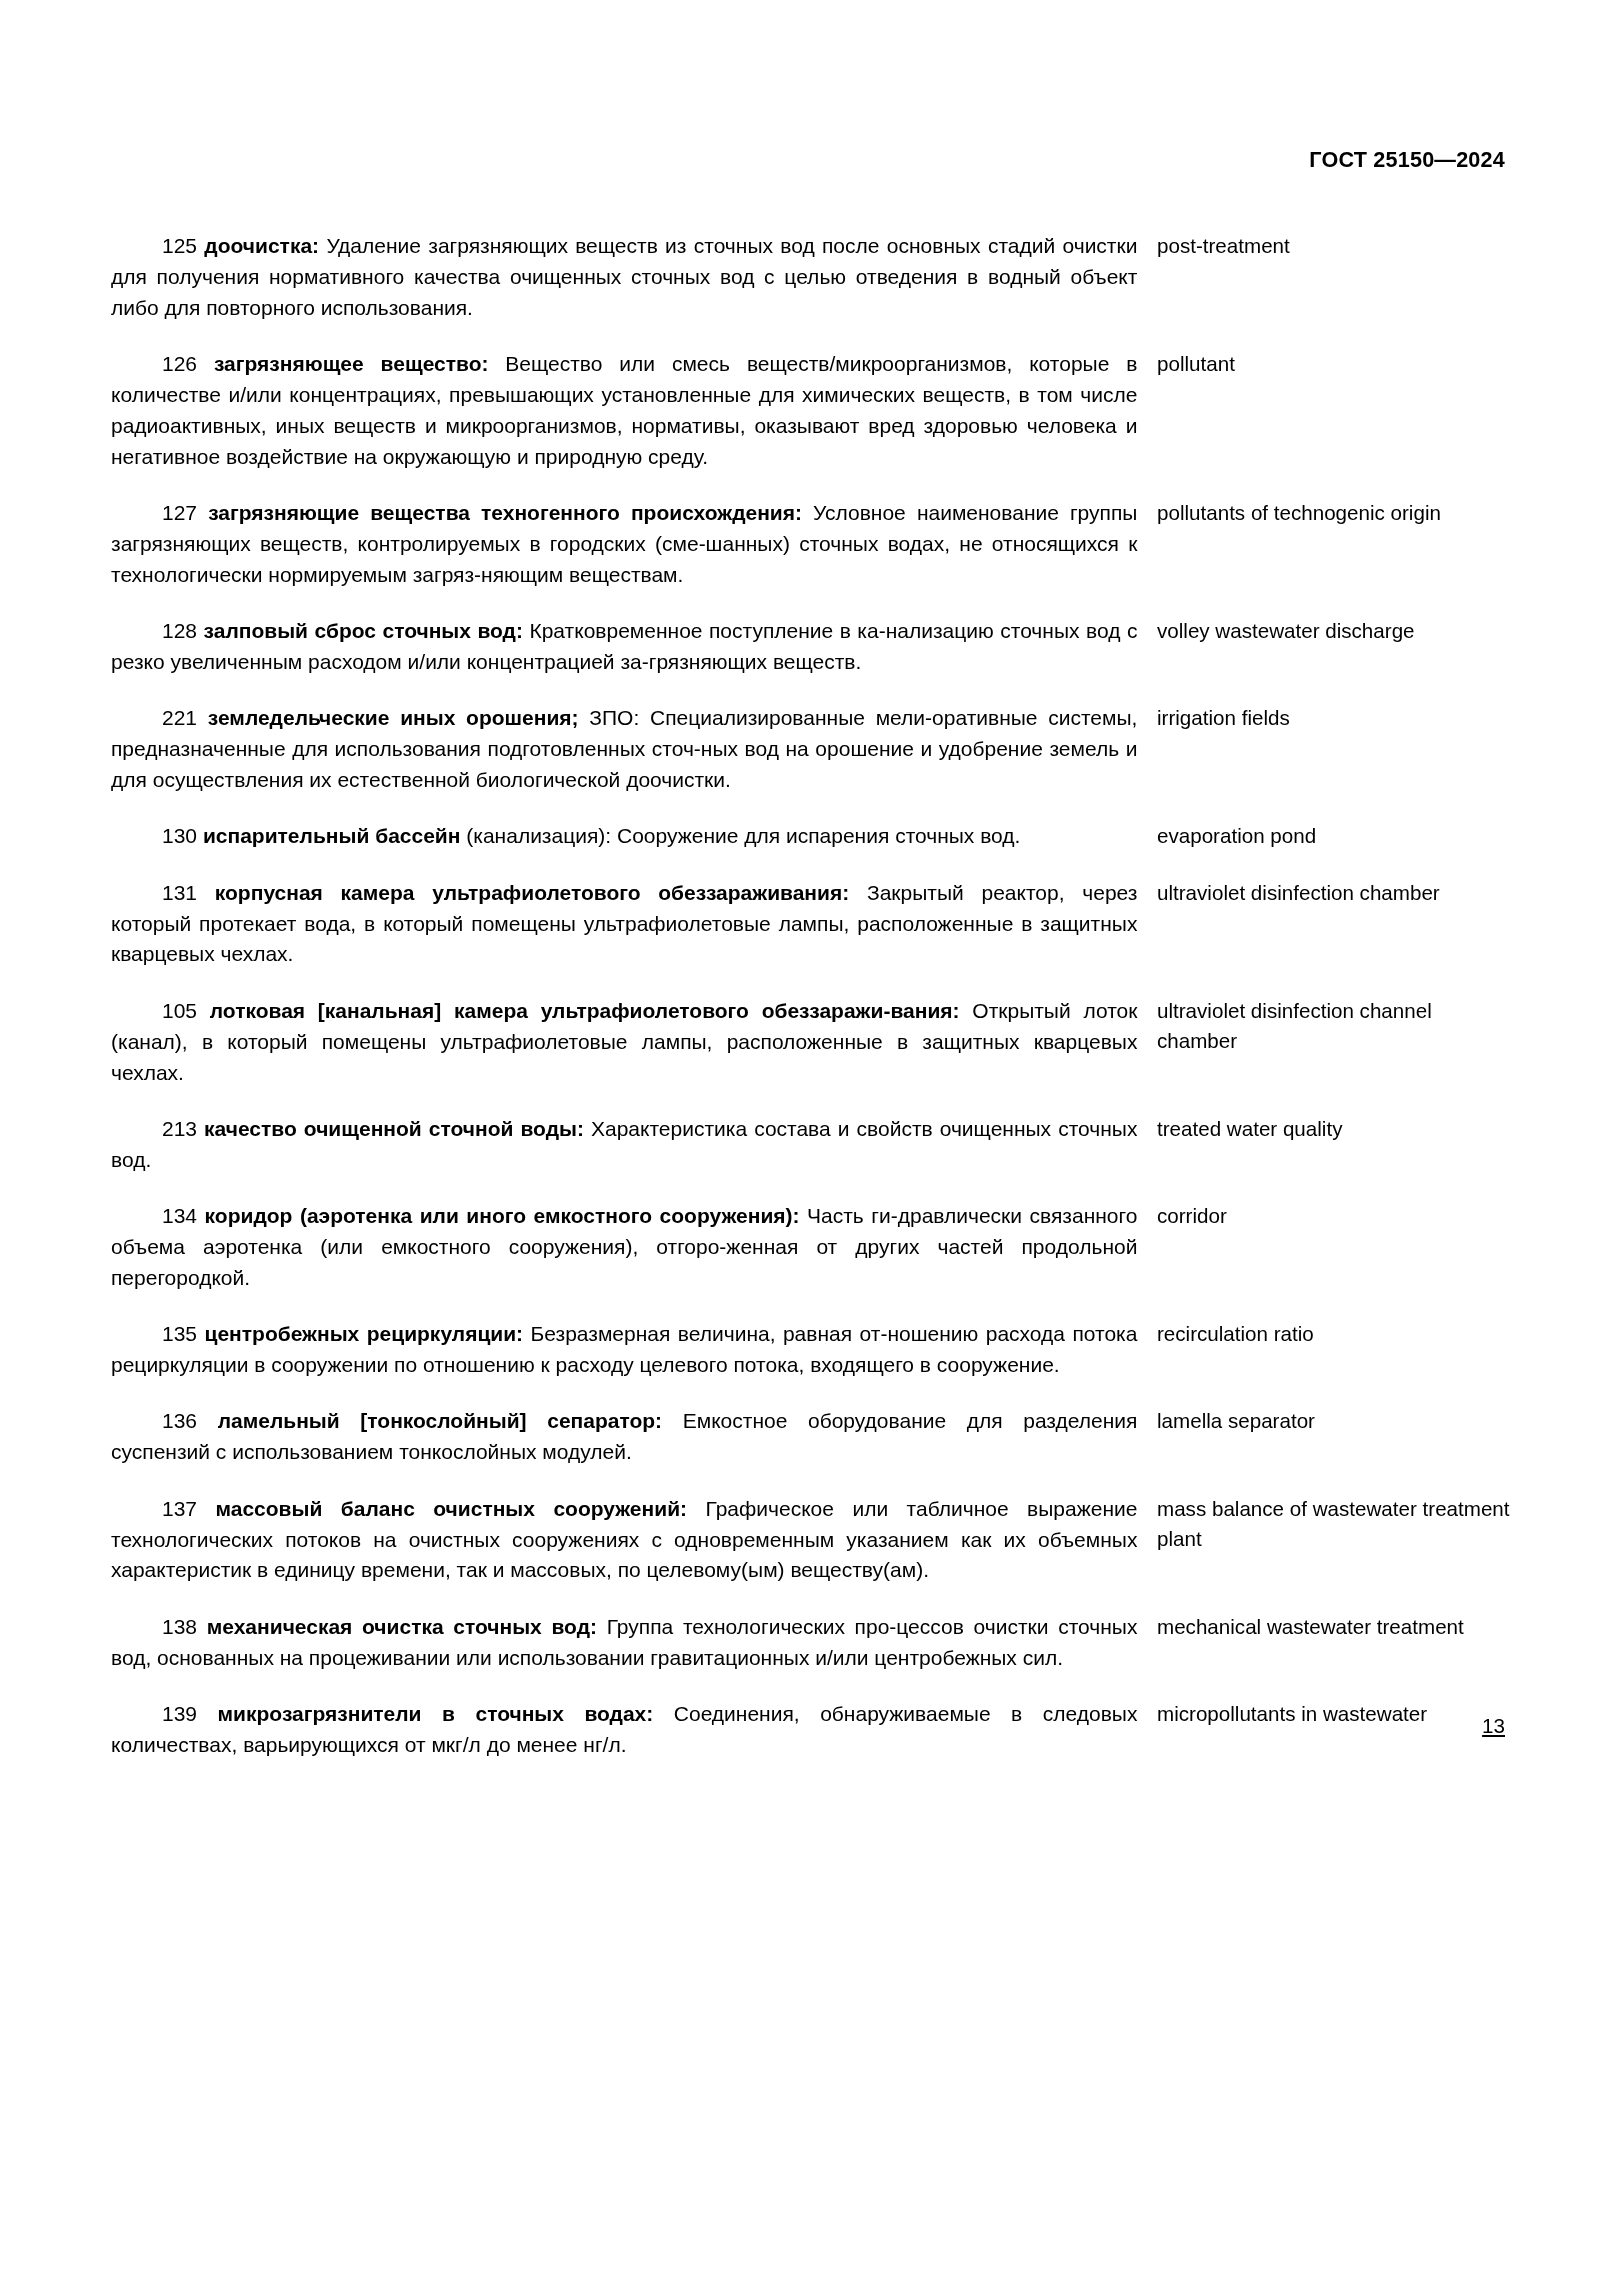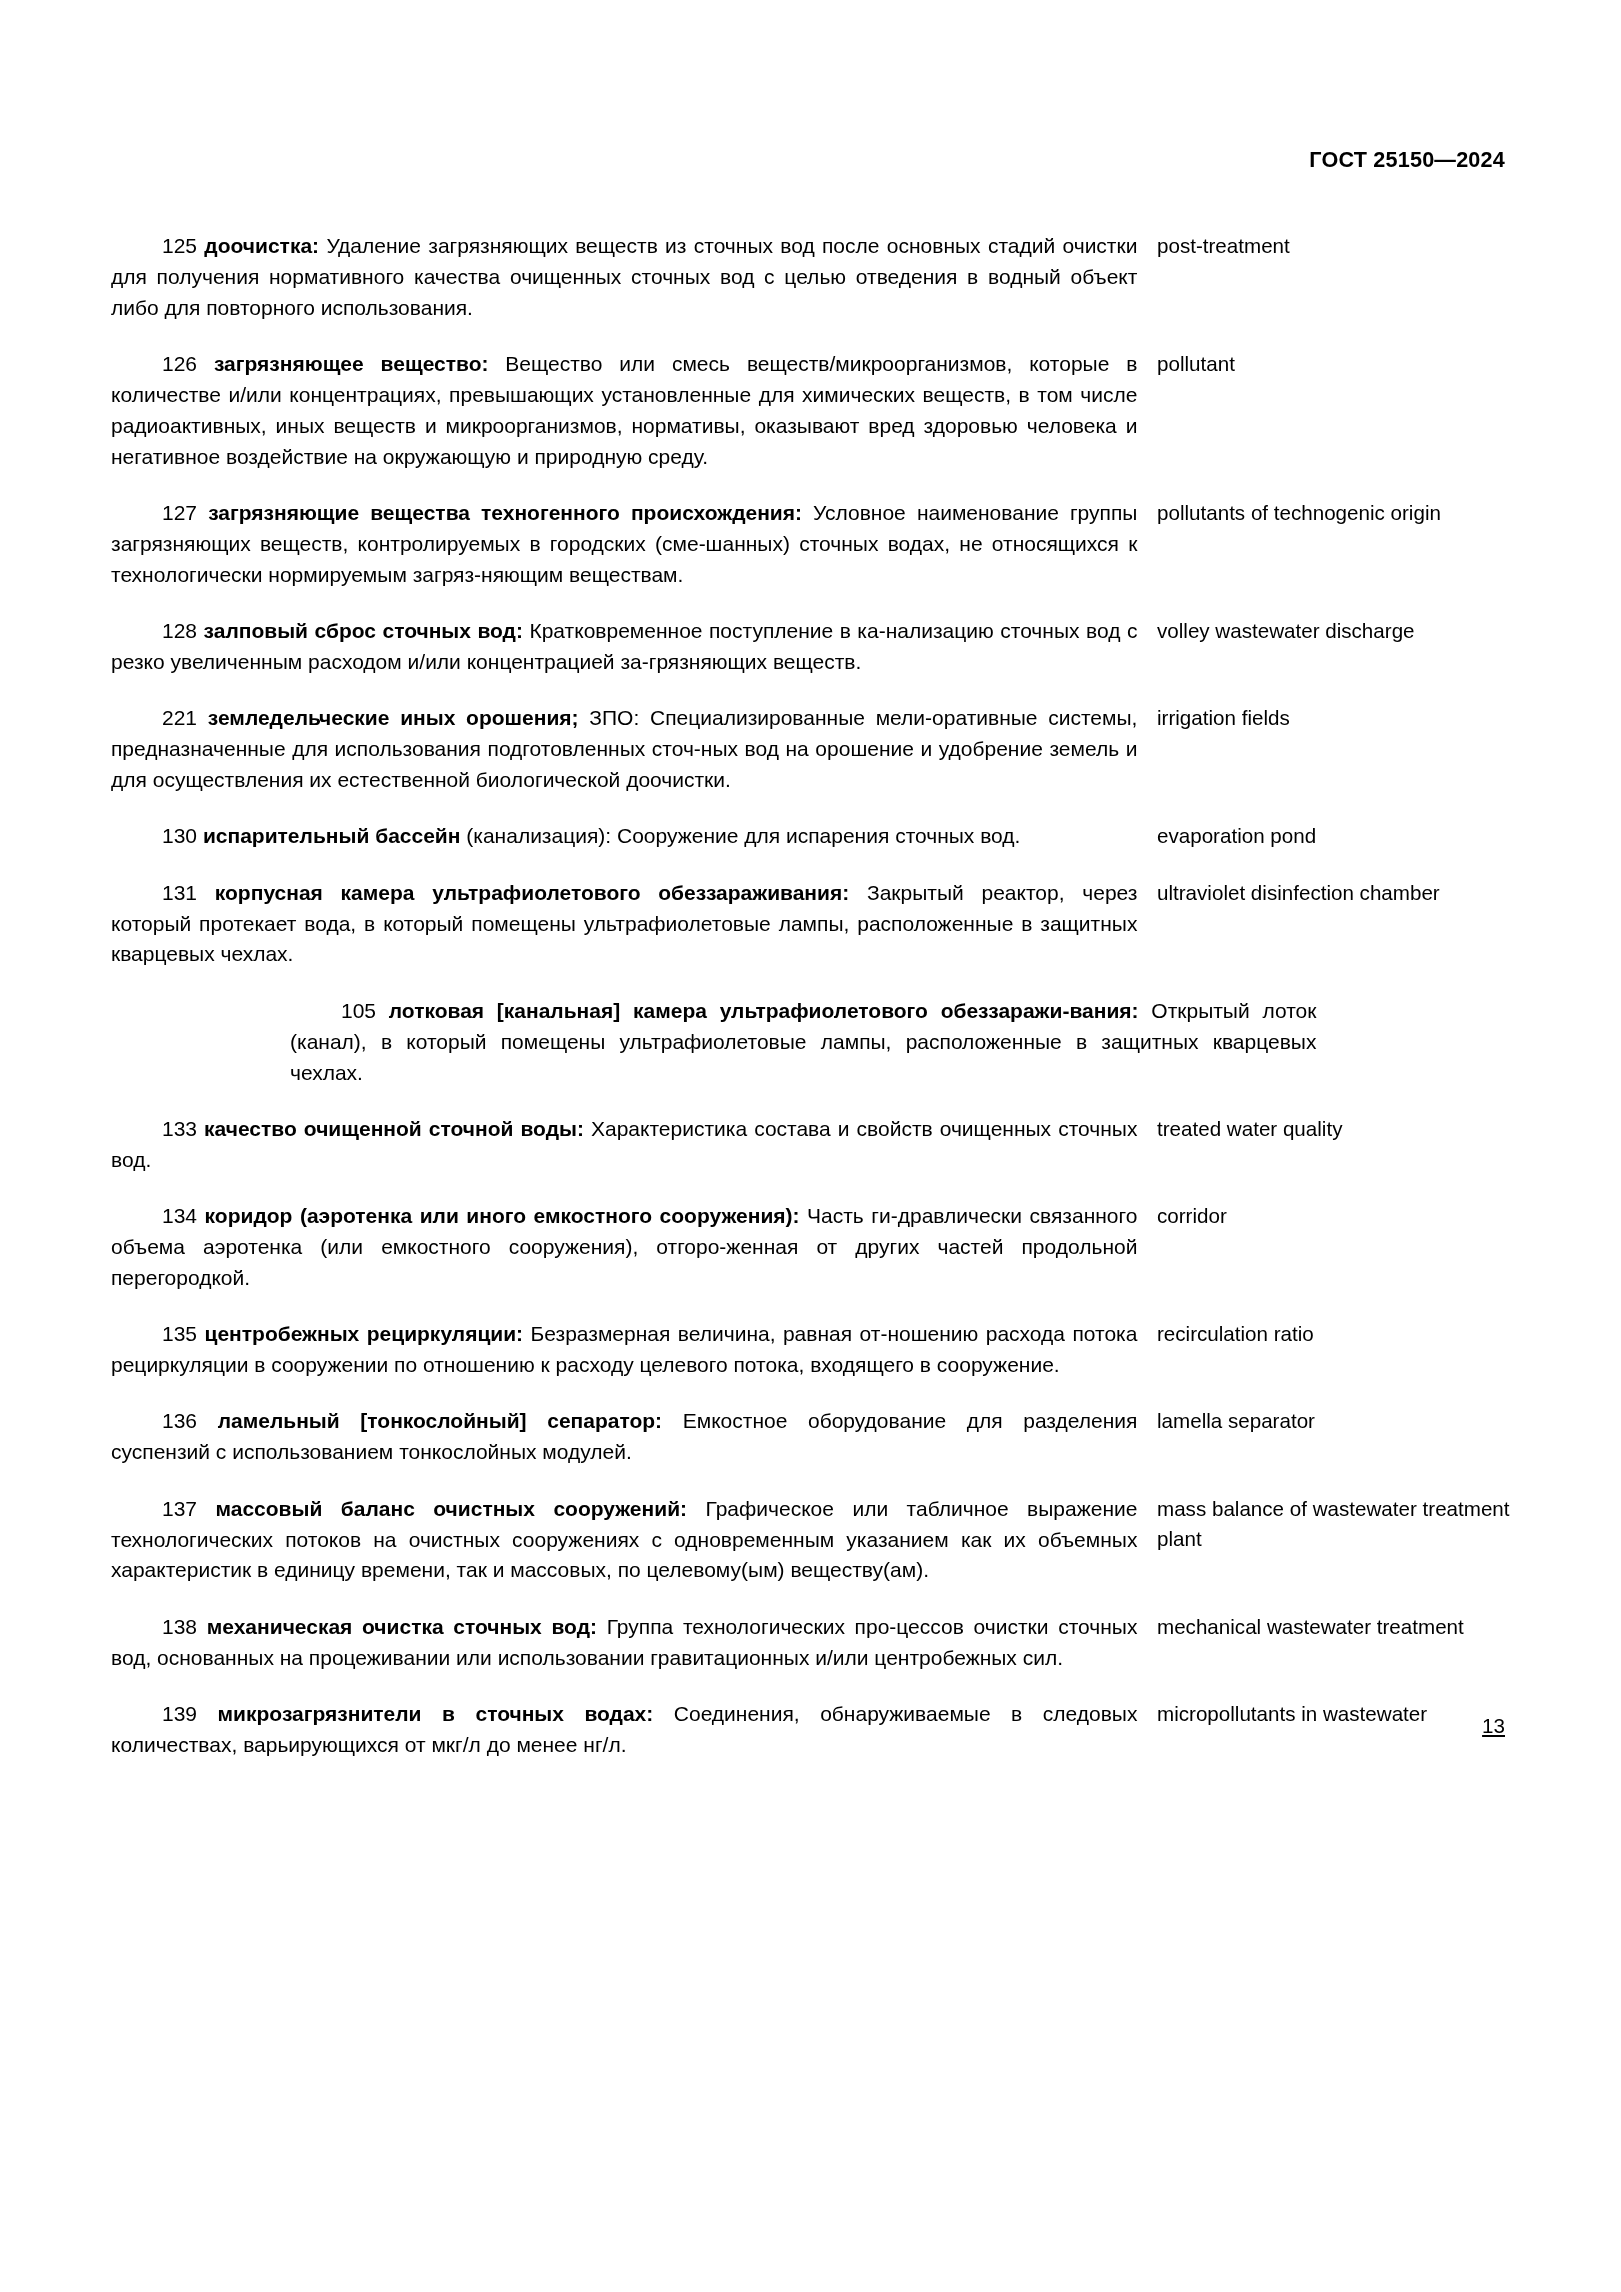--- a/index.html
+++ b/index.html
@@ -111,24 +111,25 @@
       <div class="entry-en">evaporation pond</div>
     </div>
 
     <div class="entry">
       <div class="entry-ru"><span class="num">131</span> <span class="term">корпусная камера ультрафиолетового обеззараживания:</span><span> Закрытый реактор, через который протекает вода, в который помещены ультрафиолетовые лампы, расположенные в защитных кварцевых чехлах.</span></div>
       <div class="entry-en">ultraviolet disinfection chamber</div>
     </div>
 
     <div class="entry">
       <div class="entry-ru"><span class="num">105</span> <span class="term">лотковая [канальная] камера ультрафиолетового обеззаражи-вания:</span><span> Открытый лоток (канал), в который помещены ультрафиолетовые лампы, расположенные в защитных кварцевых чехлах.</span></div>
+      <div class="entry-en">ultraviolet disinfection channel chamber</div>
     </div>
 
     <div class="entry">
-      <div class="entry-ru"><span class="num">133</span> <span class="term">качество очищенной сточной воды:</span><span> Характеристика состава и свойств очищенных сточных вод.</span></div>
+      <div class="entry-ru"><span class="num">213</span> <span class="term">качество очищенной сточной воды:</span><span> Характеристика состава и свойств очищенных сточных вод.</span></div>
       <div class="entry-en">treated water quality</div>
     </div>
 
     <div class="entry">
       <div class="entry-ru"><span class="num">134</span> <span class="term">коридор (аэротенка или иного емкостного сооружения):</span><span> Часть ги-дравлически связанного объема аэротенка (или емкостного сооружения), отгоро-женная от других частей продольной перегородкой.</span></div>
       <div class="entry-en">corridor</div>
     </div>
 
     <div class="entry">
       <div class="entry-ru"><span class="num">135</span> <span class="term">центробежных рециркуляции:</span><span> Безразмерная величина, равная от-ношению расхода потока рециркуляции в сооружении по отношению к расходу целевого потока, входящего в сооружение.</span></div>

